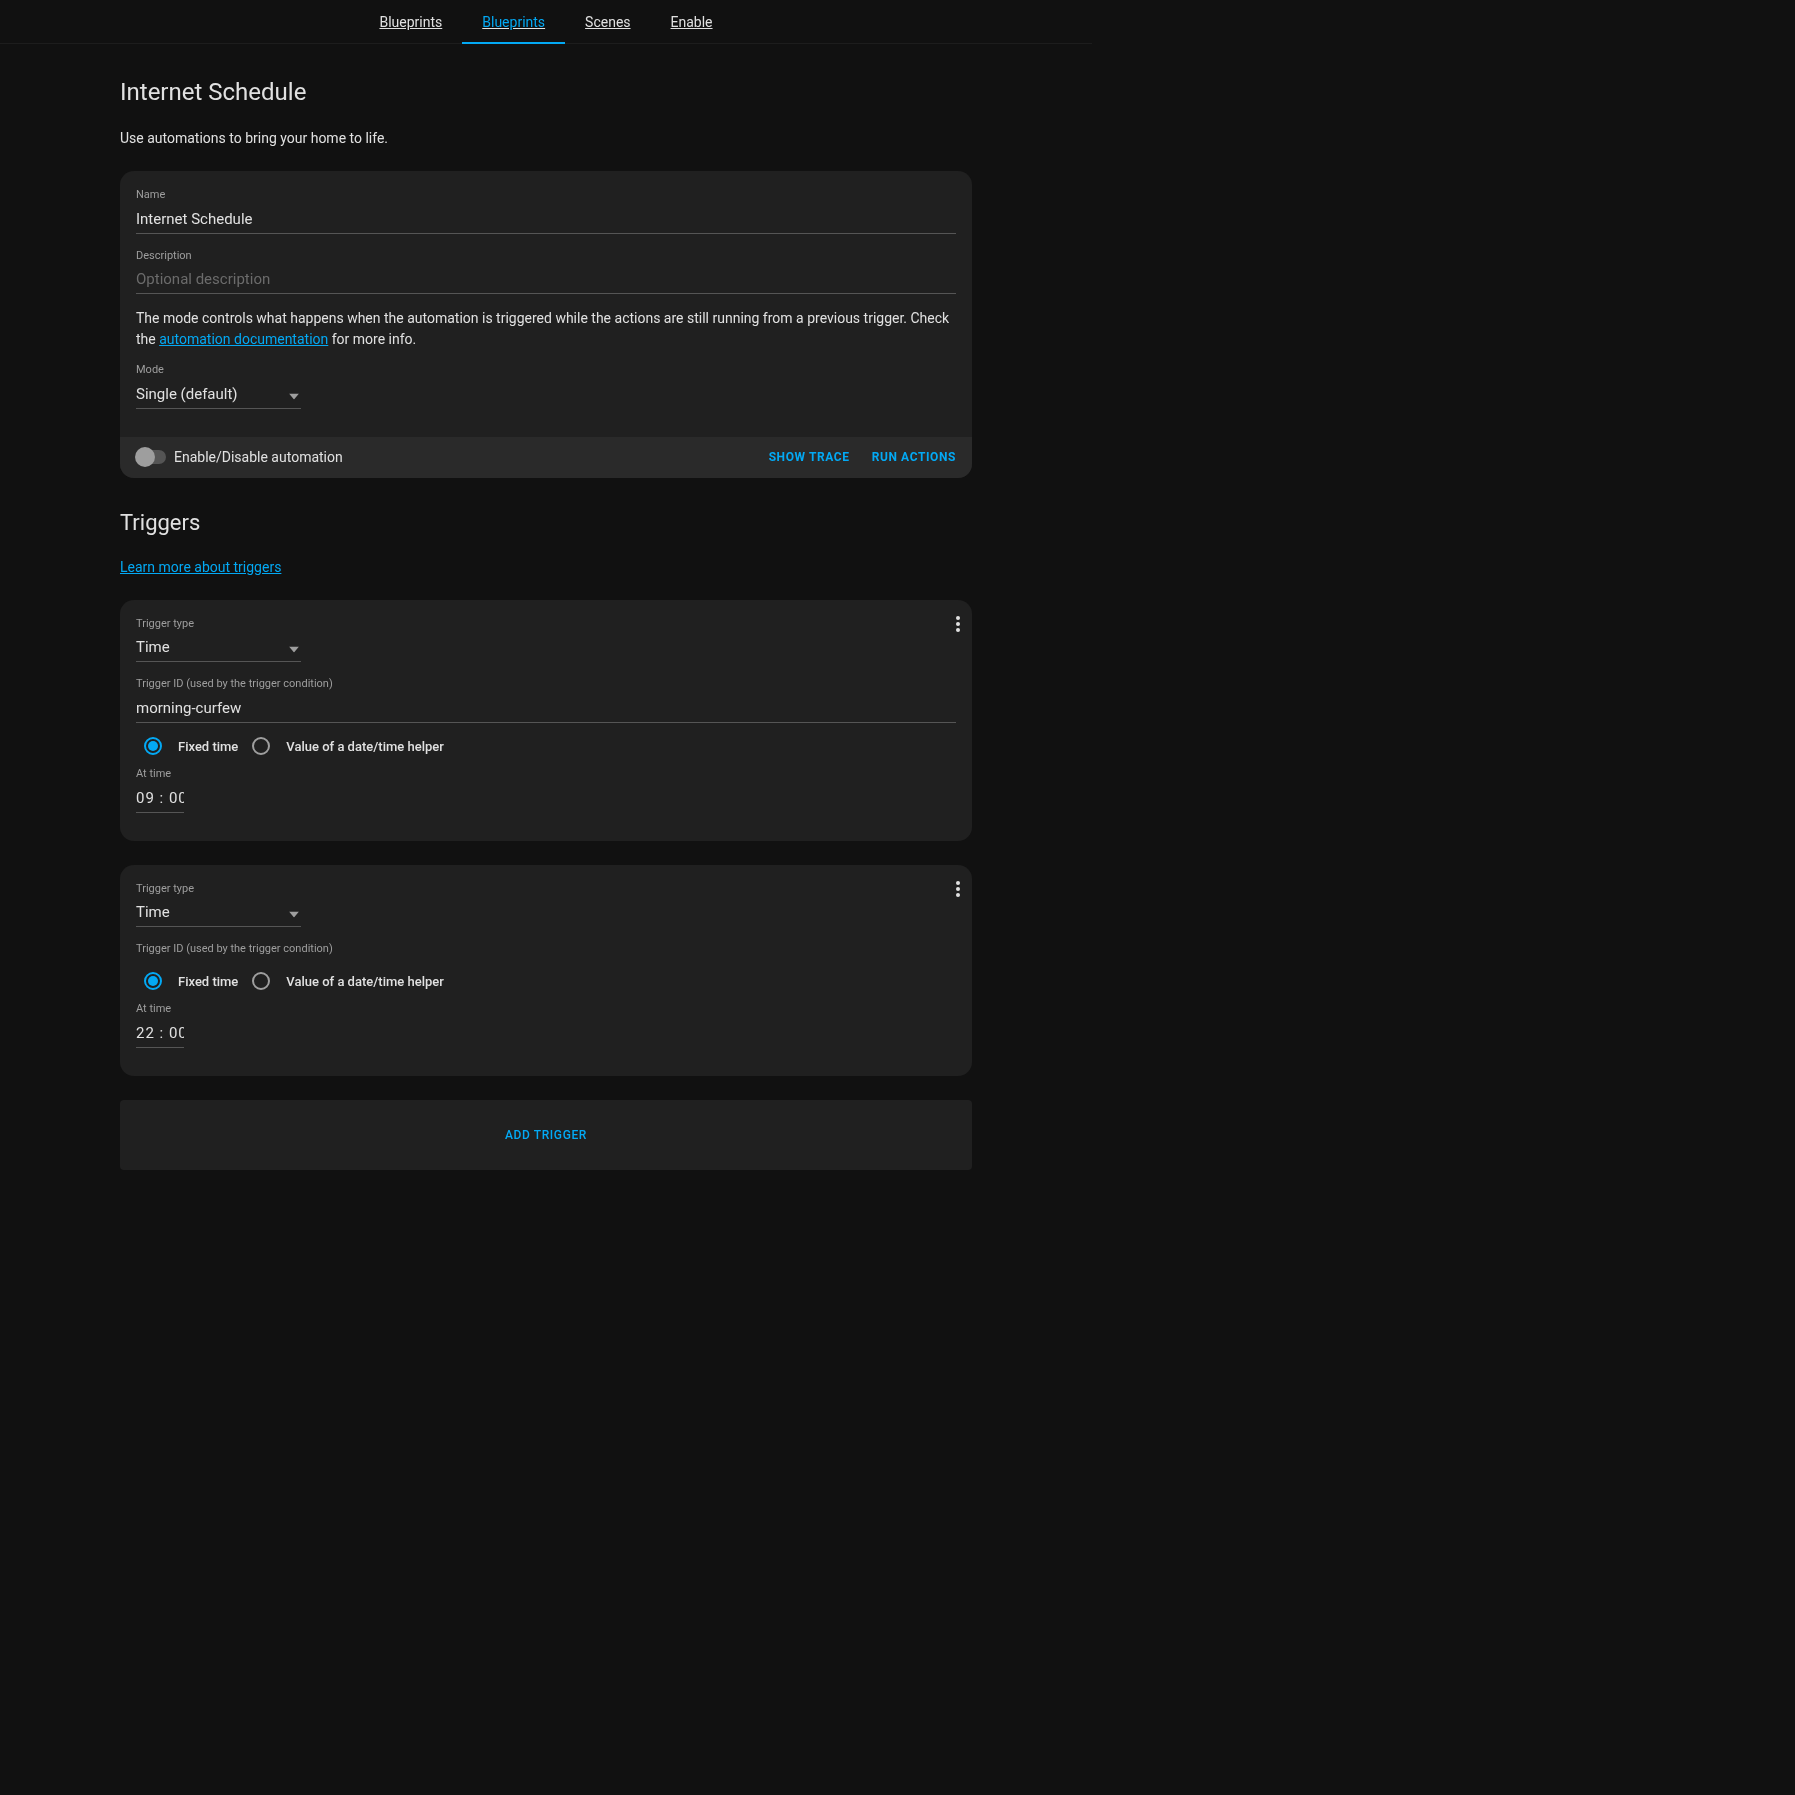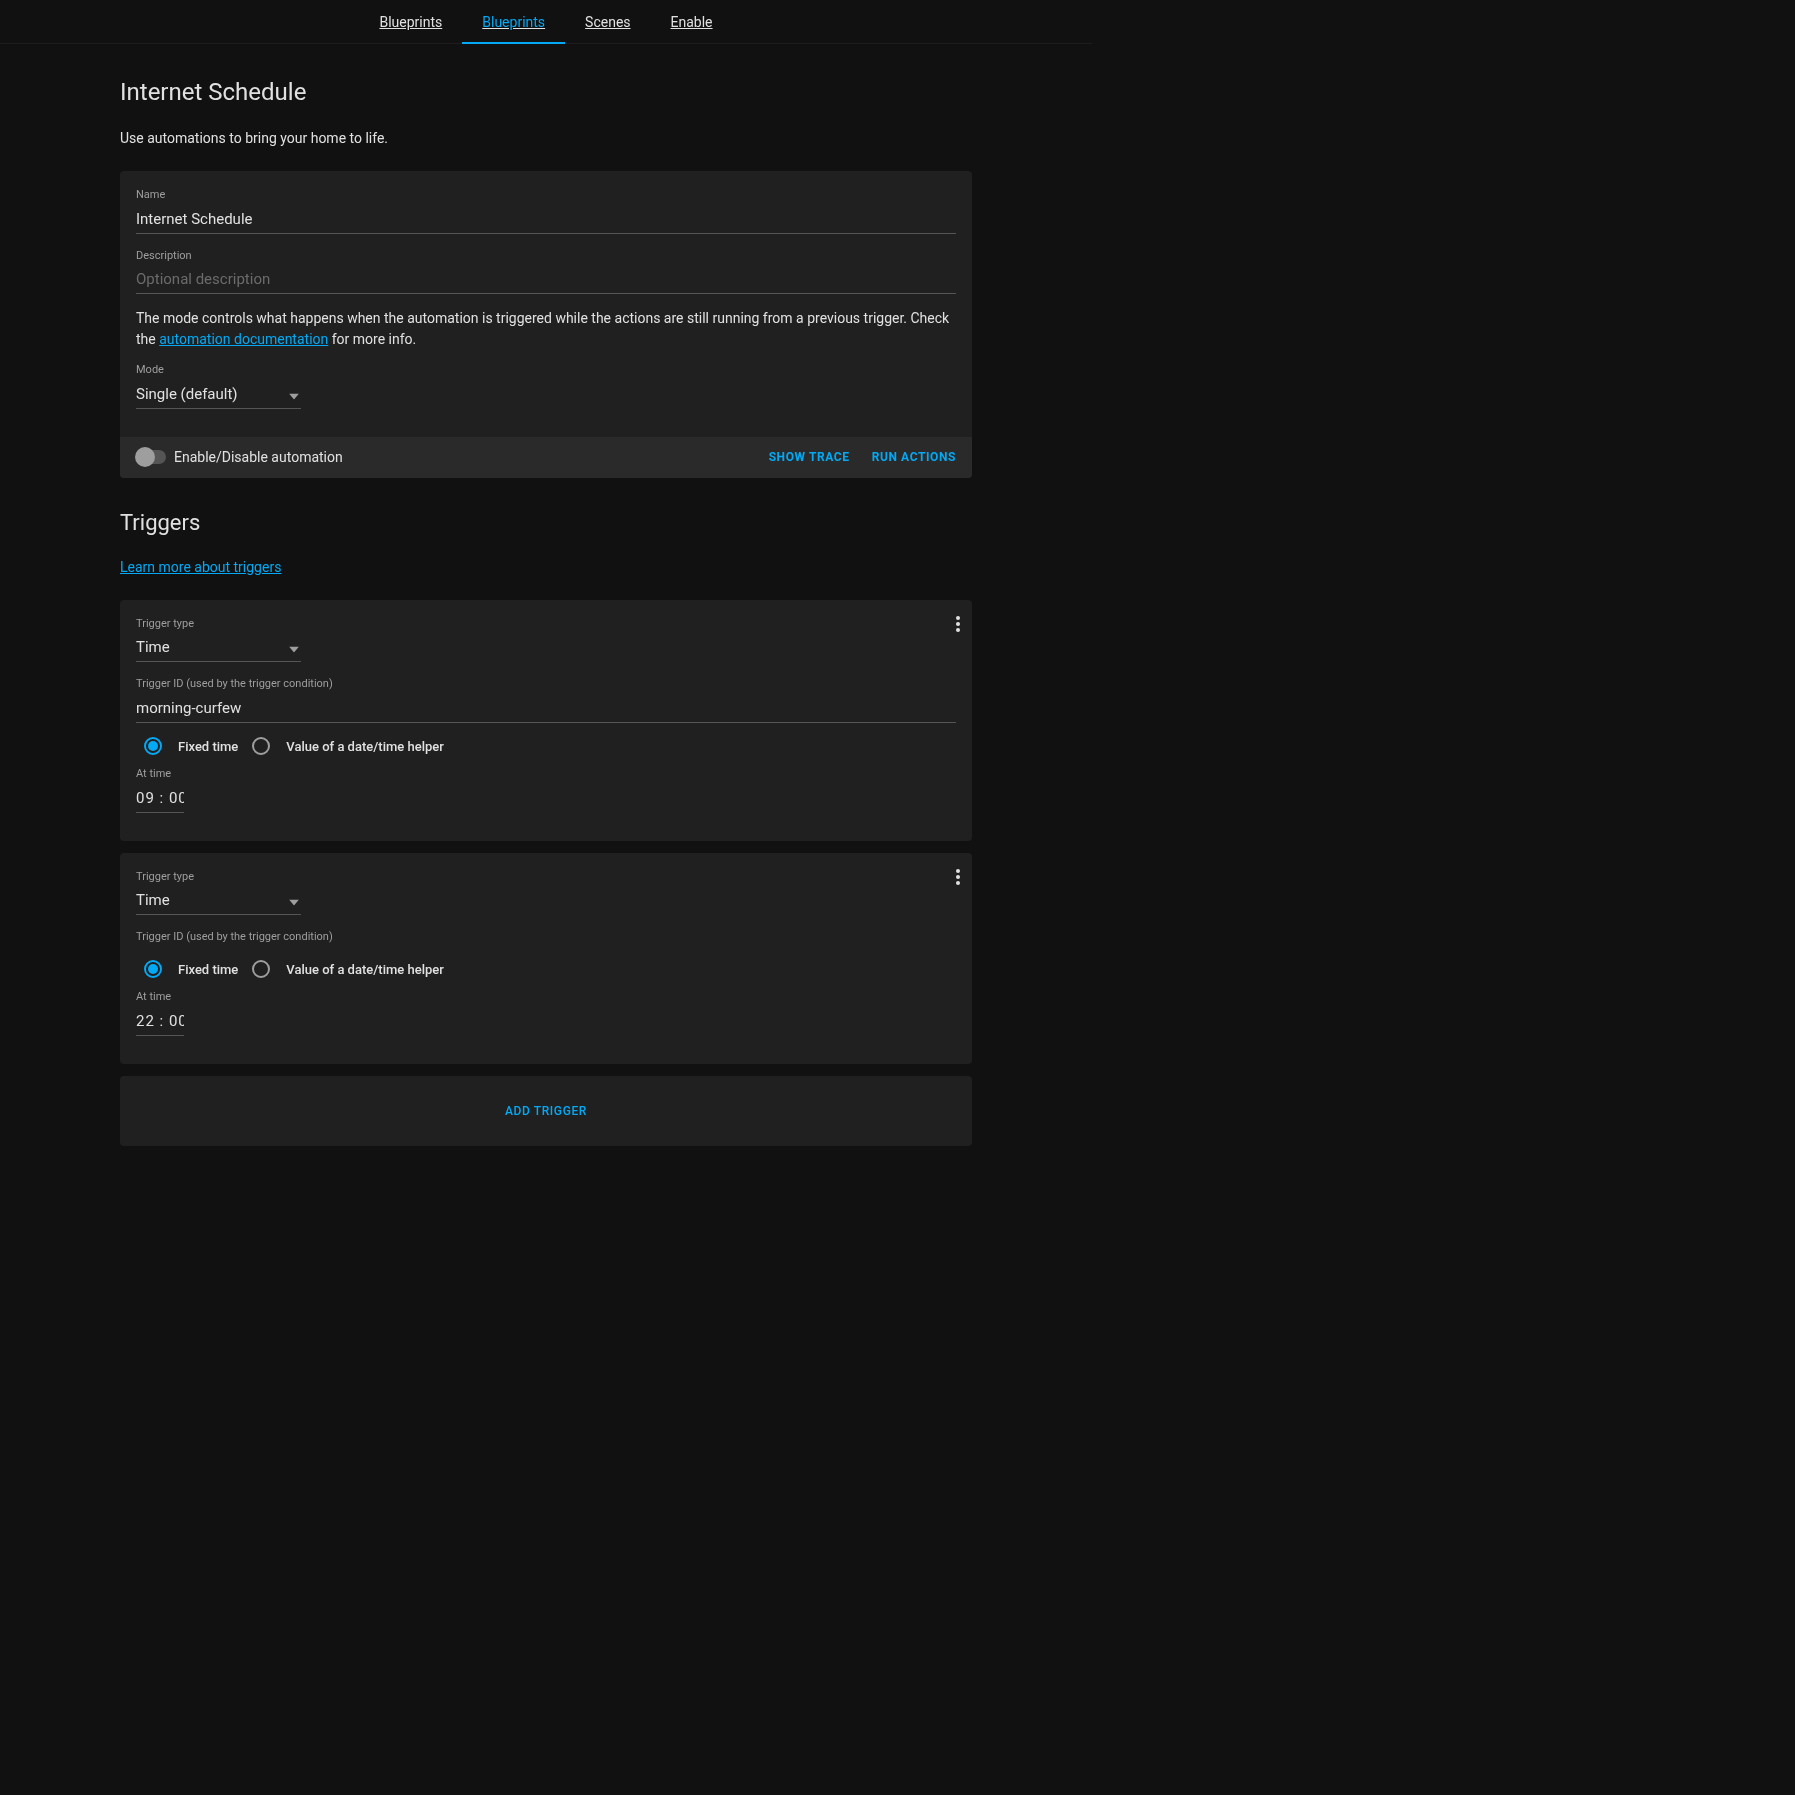--- a/index.html
+++ b/index.html
@@ -73,22 +73,22 @@
     font-size: 14px;
     margin-bottom: 22px;
   }
   a.link {
     color: var(--accent);
     text-decoration: underline;
   }
   
   .card {
     background: var(--panel);
-    border-radius: 4px;
-    margin-bottom: 12px;
+    border-radius: 14px;
+    margin-bottom: 24px;
     overflow: hidden;
   }
   .card-body {
     padding: 16px 16px 14px 16px;
   }
   .card-footer {
     background: var(--panel-foot);
     padding: 10px 16px;
     display: flex;
     align-items: center;

